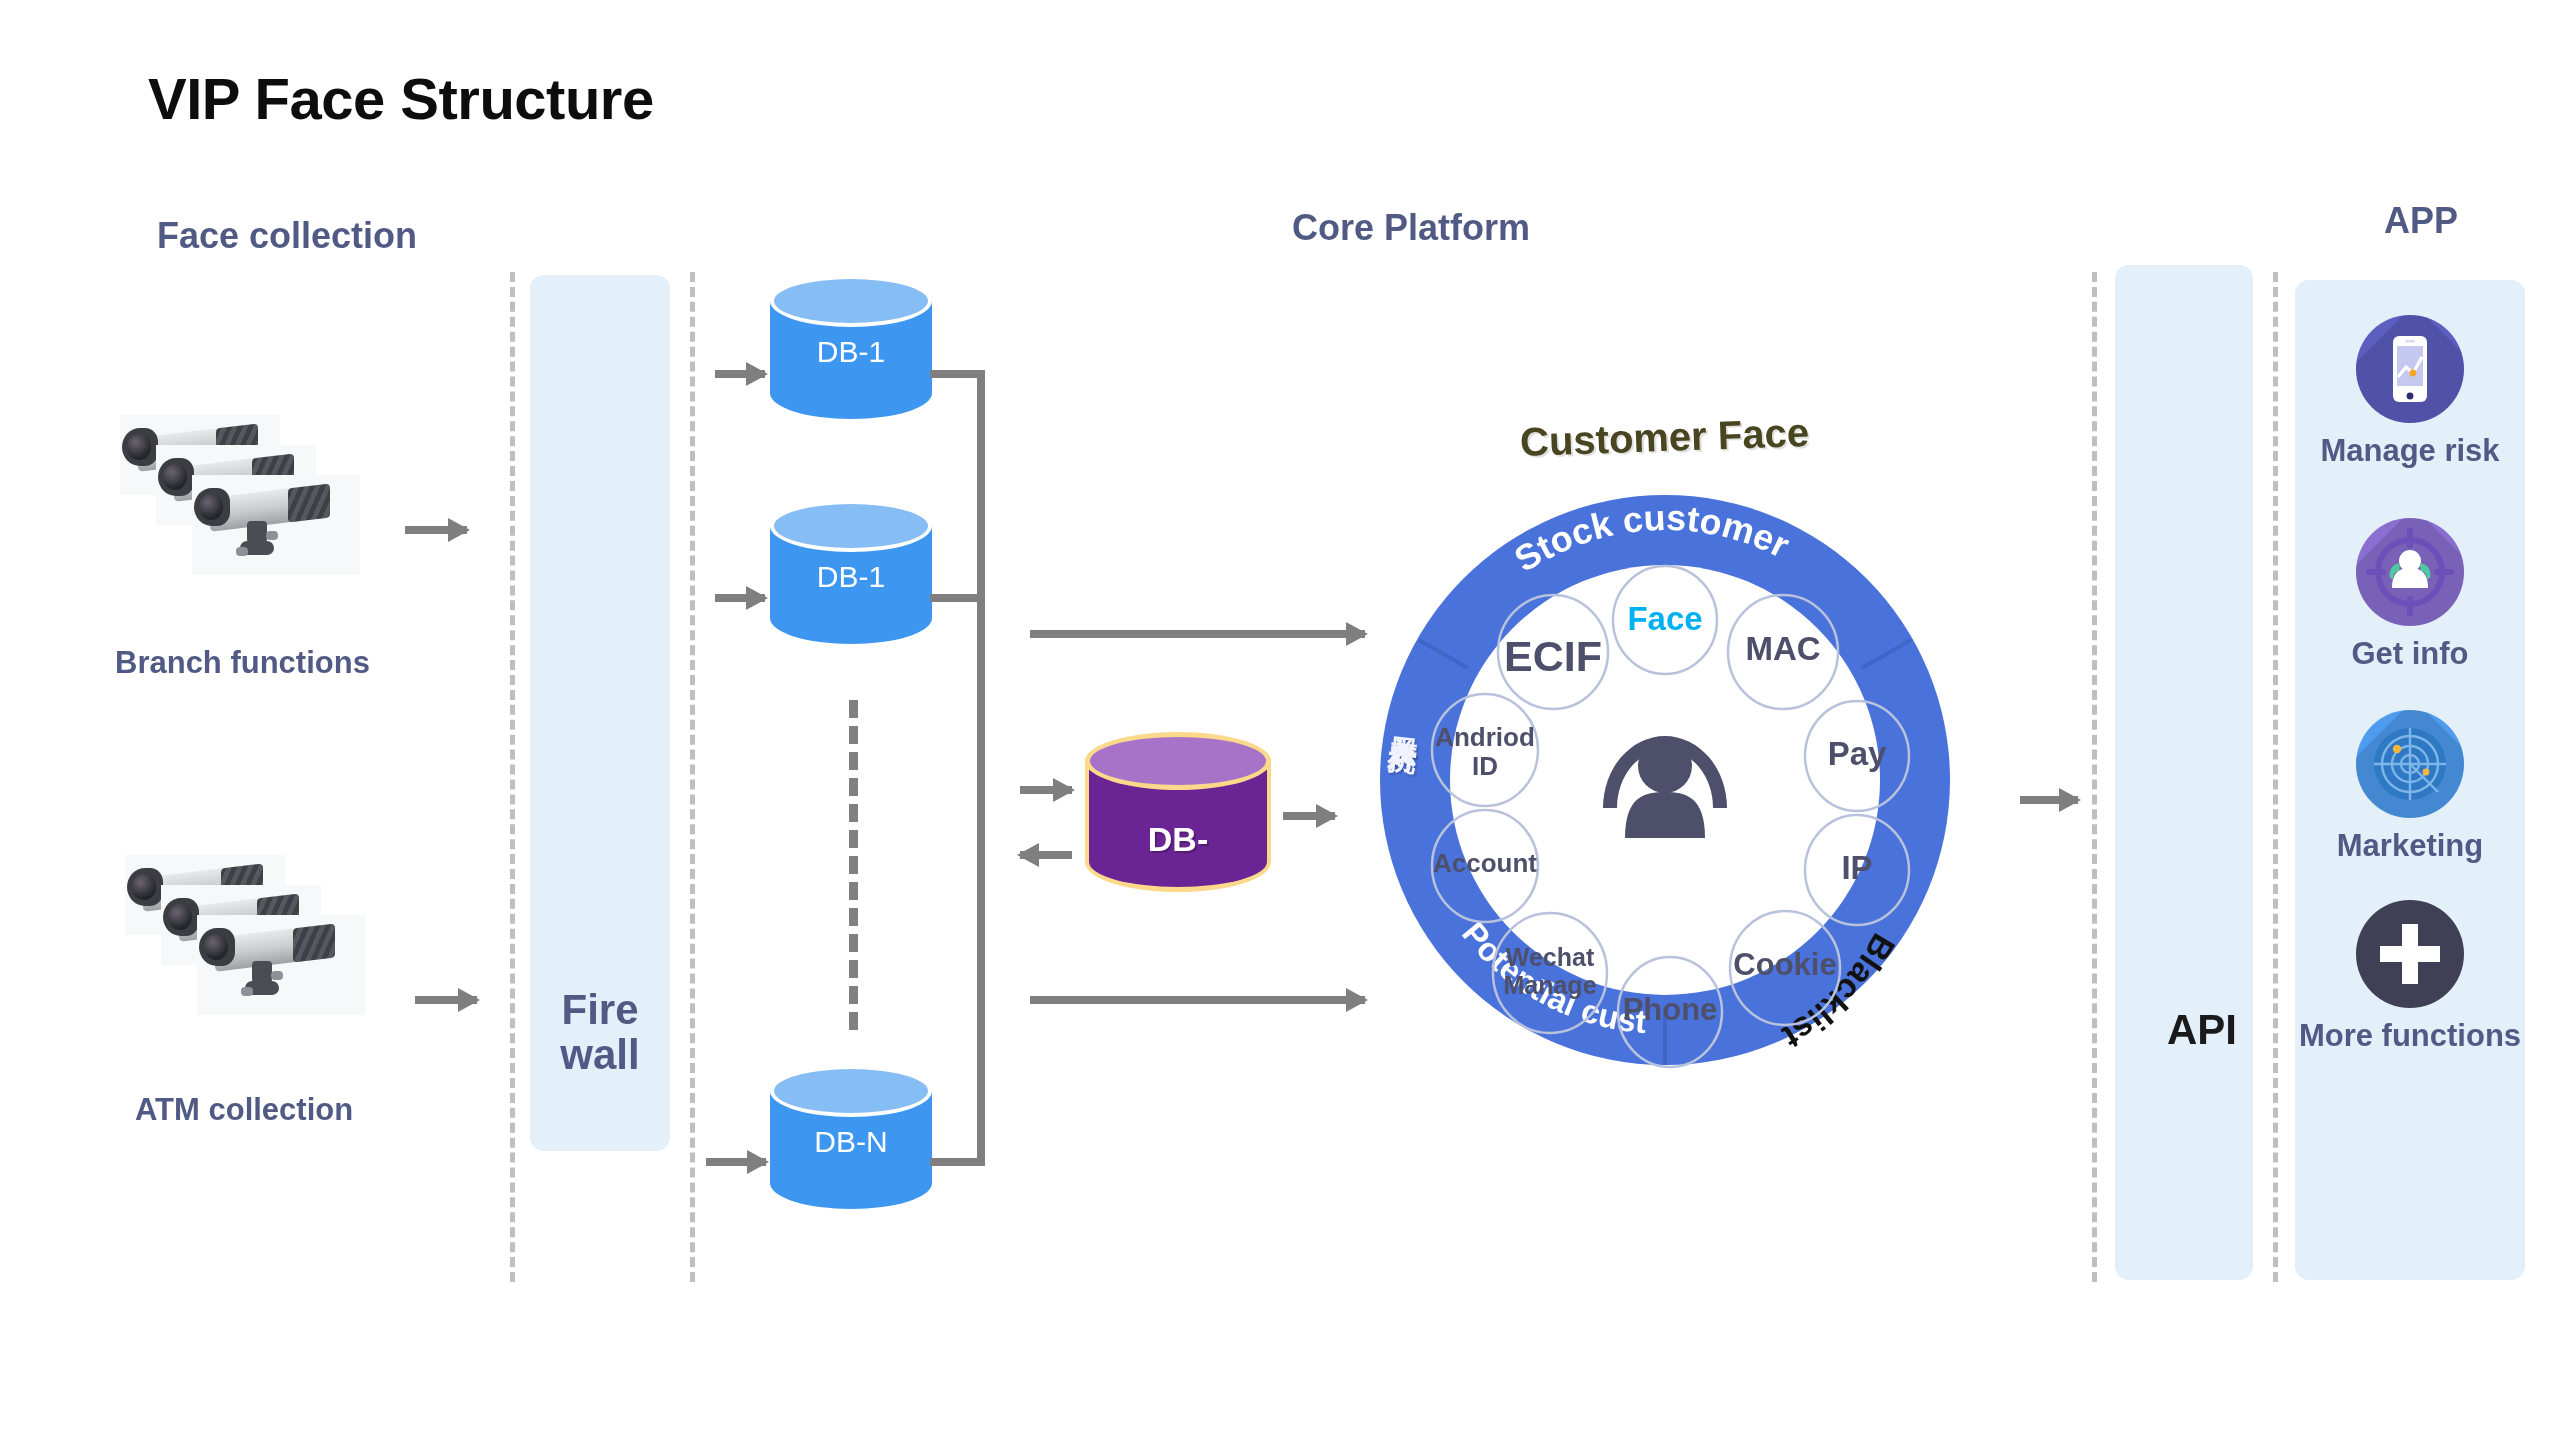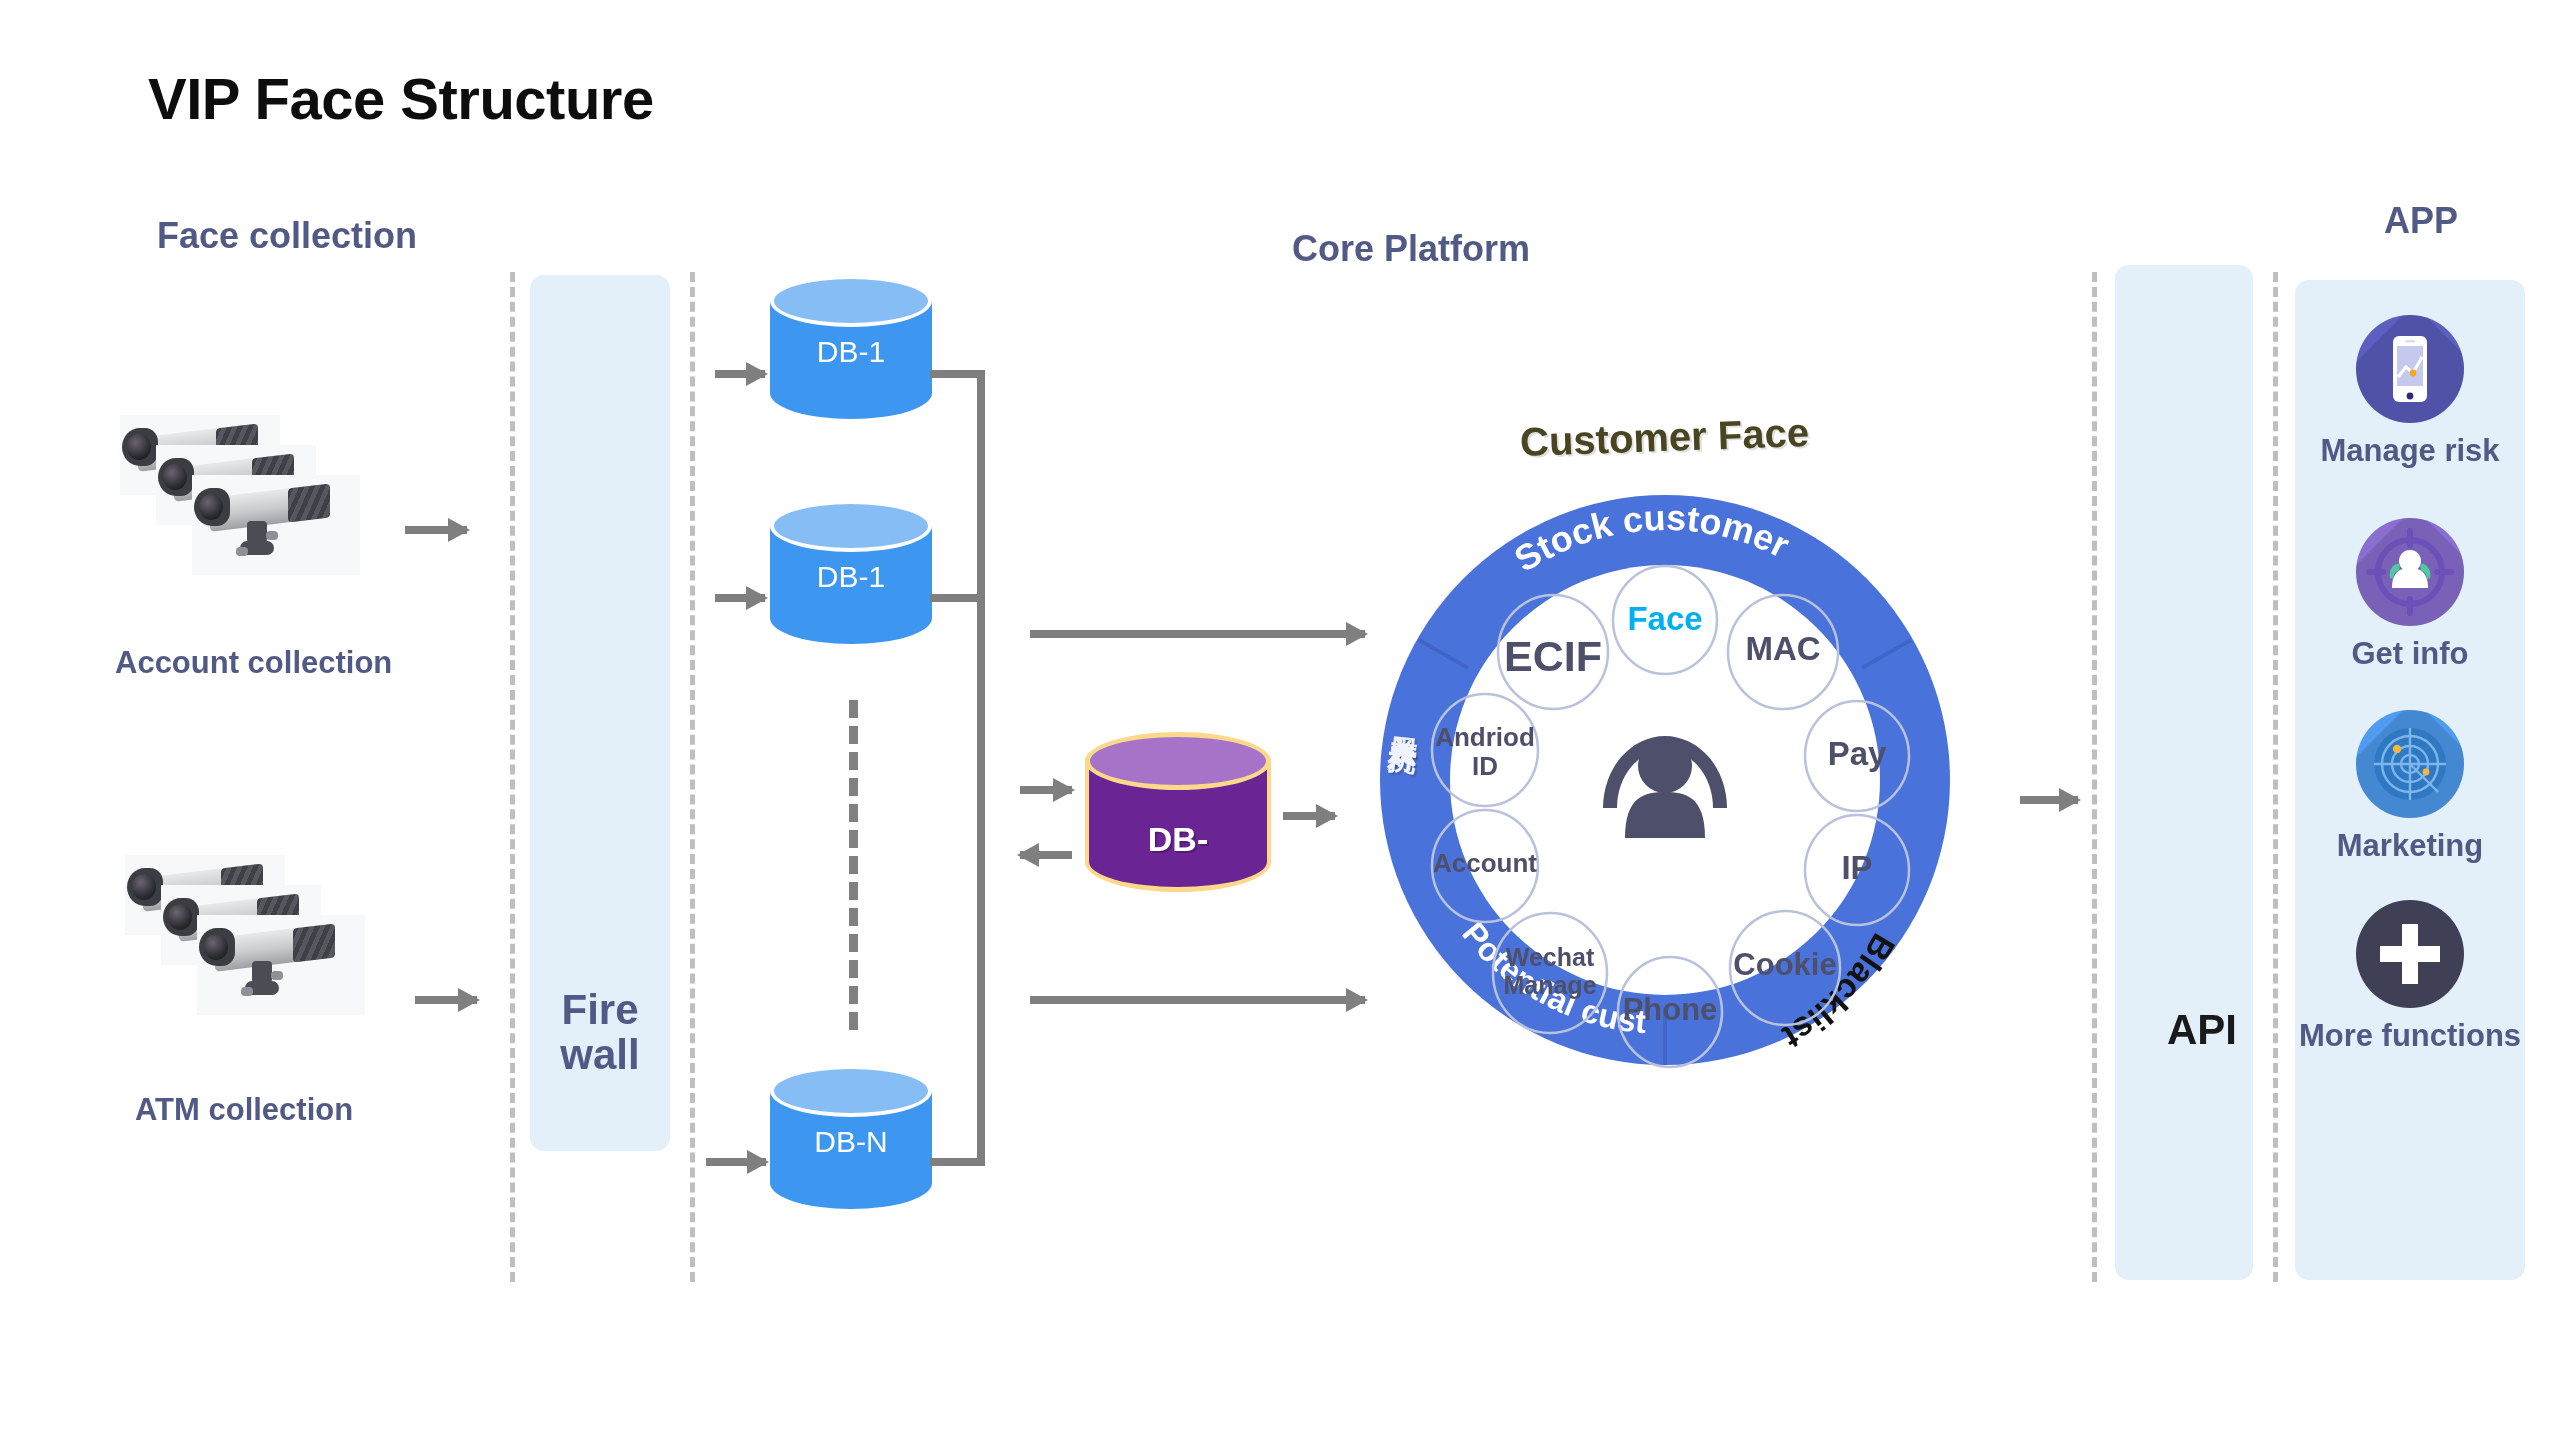--- a/index.html
+++ b/index.html
@@ -8,21 +8,21 @@
 
   .abs{position:absolute;}
 
   
   #page-title{left:148px;top:65px;font-size:58px;font-weight:bold;color:#0d0d0d;
               letter-spacing:-0.5px;}
 
   
   .sec-head{font-size:36px;font-weight:bold;color:#515a85;white-space:nowrap;}
   #head-face{left:157px;top:215px;}
-  #head-core{left:1292px;top:207px;margin-top:21px;}
+  #head-core{left:1292px;top:207px;}
   #head-app{left:2384px;top:200px;}
 
   
   .vdash{width:0;border-left:5px dashed #bfbfbf;top:272px;height:1010px;}
   #vdash-1{left:510px;}
   #vdash-2{left:690px;}
   #vdash-3{left:2092px;}
   #vdash-4{left:2273px;}
 
   
@@ -152,21 +152,21 @@
       <div class="cam-tail"></div>
       <div class="cam-lens"></div>
     <div class="cam-mount">
         <i></i>
         <i></i>
         <i></i>
         <i></i>
       </div>
   </div>
 </div>
-<div class="abs cam-caption" id="cap-branch">Account collection</div>
+<div class="abs cam-caption" id="cap-branch">Branch functions</div>
 
 <div class="abs cam-stack" id="cams-atm">
   <div class="cam-card c1">
     <div class="cam-body"></div>
       <div class="cam-tail"></div>
       <div class="cam-lens"></div>
   </div>
   <div class="cam-card c2">
     <div class="cam-body"></div>
       <div class="cam-tail"></div>

